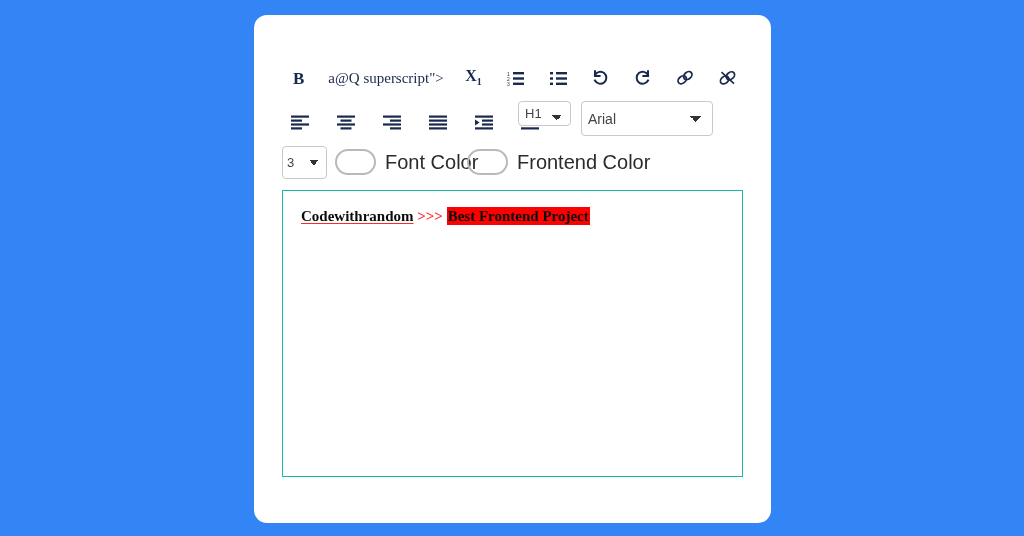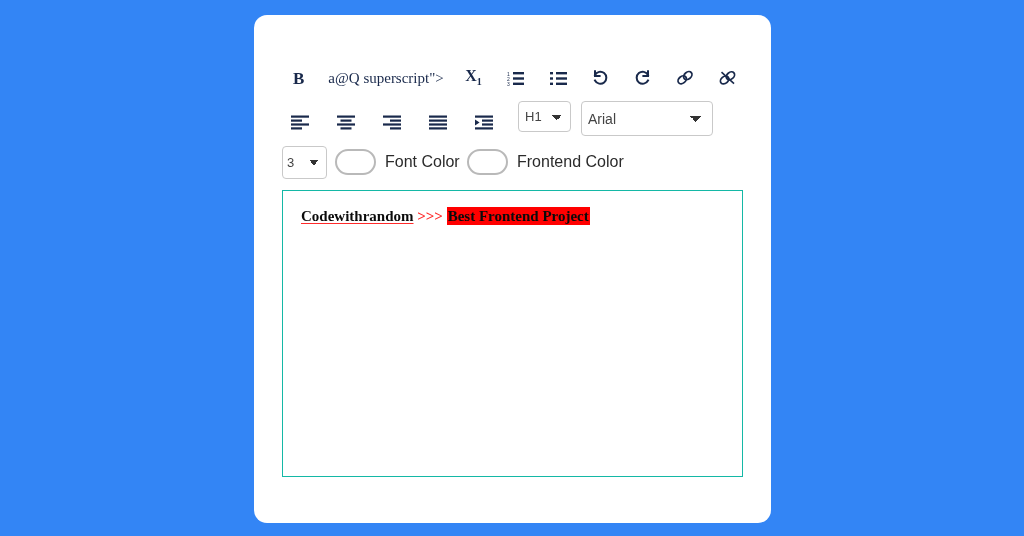--- a/index.html
+++ b/index.html
@@ -105,21 +105,21 @@
       calc(100% - 13px) 13px,
       calc(100% - 8px) 13px;
     background-size: 5px 5px, 5px 5px;
     background-repeat: no-repeat;
   }
   #heading-select {
     position: absolute;
     left: 264px;
     top: 86px;
     width: 53px;
-    height: 31px;
+    height: 25px;
   }
   #font-select {
     position: absolute;
     left: 327px;
     top: 86px;
     width: 132px;
     height: 35px;
     font-size: 14px;
     background-position:
       calc(100% - 16px) 14px,
@@ -157,21 +157,21 @@
     padding: 2px;
     cursor: pointer;
   }
   .color-swatch .fill {
     width: 100%;
     height: 100%;
     border-radius: 11px;
   }
   .color-label {
     font-family: "Liberation Sans", sans-serif;
-    font-size: 16px;
+    font-size: 20px;
     color: #2b2b2b;
     white-space: nowrap;
     line-height: 1;
   }
 
   
   .editor {
     position: absolute;
     left: 28px;
     top: 175px;

